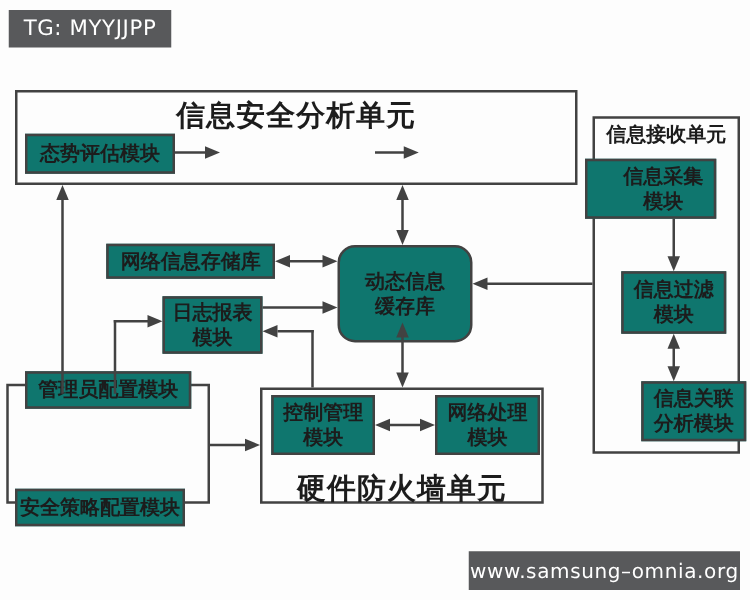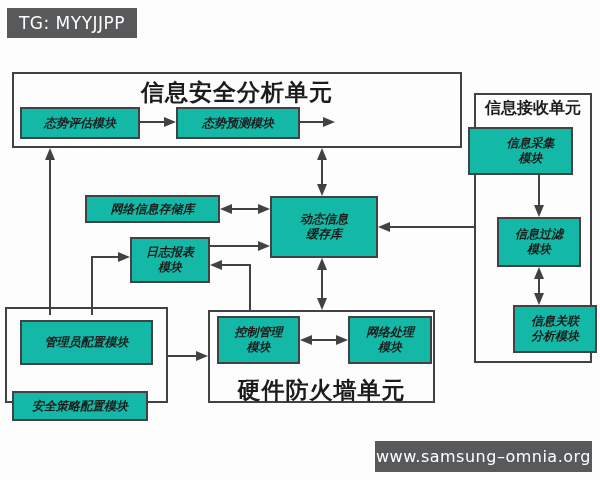--- a/index.html
+++ b/index.html
@@ -9,23 +9,23 @@
   }
   html,body{margin:0;padding:0;}
   body{font-family:"DejaVu Sans","Liberation Sans",sans-serif;}
   .stage{position:relative;width:600px;height:480px;background:#fdfdfd;overflow:hidden;}
 
   .badge{position:absolute;background:var(--badge);color:#fff;
          display:flex;align-items:center;justify-content:center;
          font-size:17px;letter-spacing:.5px;}
 
   .ubox,.mbox{position:absolute;box-sizing:border-box;border:2px solid var(--line);background:transparent;}
-  .mbox{background:#14b8a6;display:flex;align-items:center;justify-content:center;
-        text-align:center;font-weight:bold;color:var(--txt);font-size:12px;
-        line-height:1.25;white-space:pre-line;font-style:italic;}
+  .mbox{background:#0f766e;display:flex;align-items:center;justify-content:center;
+        text-align:center;font-weight:bold;color:var(--txt);font-size:16px;
+        line-height:1.25;white-space:pre-line;}
   .utitle{position:absolute;left:0;right:0;text-align:center;font-weight:bold;
           color:var(--txt);font-size:23px;letter-spacing:1px;}
 
   .seg{position:absolute;background:var(--line);}
   .ah{position:absolute;width:0;height:0;}
   .ah.r{border-top:5px solid transparent;border-bottom:5px solid transparent;border-left:12px solid var(--line);}
   .ah.l{border-top:5px solid transparent;border-bottom:5px solid transparent;border-right:12px solid var(--line);}
   .ah.u{border-left:5px solid transparent;border-right:5px solid transparent;border-bottom:12px solid var(--line);}
   .ah.d{border-left:5px solid transparent;border-right:5px solid transparent;border-top:12px solid var(--line);}
 </style>
@@ -33,21 +33,20 @@
 <body>
 
 <div class="stage">
 
   <div class="badge" style="left:7px;top:8px;width:130px;height:30px;">TG: MYYJJPP</div>
   <div class="badge" style="left:375px;top:441px;width:217px;height:31px;font-size:16px;">www.samsung–omnia.org</div>
 
   <div class="ubox" style="left:12px;top:72px;width:450px;height:76px;"></div>
   <div class="utitle" style="left:12px;top:77px;width:450px;">信息安全分析单元</div>
   <div class="mbox" style="left:20px;top:107px;width:120px;height:32px;">态势评估模块</div>
-  <div class="mbox" style="left:176px;top:107px;width:124px;height:32px;">态势预测模块</div>
 
   <div>
     <div class="seg" style="left:140px;top:121px;width:26px;height:2px;"></div>
     <div class="ah r" style="left:164px;top:117px;"></div>
   </div>
   <div>
     <div class="seg" style="left:300px;top:121px;width:25px;height:2px;"></div>
     <div class="ah r" style="left:323px;top:117px;"></div>
   </div>
 
@@ -64,21 +63,21 @@
     <div class="seg" style="left:538px;top:175px;width:2px;height:31px;"></div>
     <div class="ah d" style="left:534px;top:205px;"></div>
   </div>
   <div>
     <div class="ah u" style="left:534px;top:267px;"></div>
     <div class="seg" style="left:538px;top:277px;width:2px;height:18px;"></div>
     <div class="ah d" style="left:534px;top:293px;"></div>
   </div>
 
   <div class="mbox" style="left:85px;top:195px;width:135px;height:28px;">网络信息存储库</div>
-  <div class="mbox" style="left:270px;top:196px;width:108px;height:62px;">动态信息
+  <div class="mbox" style="left:270px;top:196px;width:108px;height:78px;border-radius:14px;">动态信息
 缓存库</div>
   <div class="mbox" style="left:130px;top:237px;width:80px;height:46px;">日志报表
 模块</div>
 
   <div>
     <div class="ah l" style="left:220px;top:204px;"></div>
     <div class="seg" style="left:230px;top:208px;width:30px;height:2px;"></div>
     <div class="ah r" style="left:258px;top:204px;"></div>
   </div>
 
@@ -98,21 +97,21 @@
     <div class="seg" style="left:321px;top:268px;width:2px;height:32px;"></div>
     <div class="ah d" style="left:317px;top:298px;"></div>
   </div>
 
   <div>
     <div class="ah l" style="left:378px;top:222px;"></div>
     <div class="seg" style="left:388px;top:226px;width:86px;height:2px;"></div>
   </div>
 
   <div class="ubox" style="left:5px;top:307px;width:163px;height:96px;"></div>
-  <div class="mbox" style="left:20px;top:320px;width:133px;height:45px;">管理员配置模块</div>
+  <div class="mbox" style="left:20px;top:297px;width:133px;height:30px;">管理员配置模块</div>
   <div class="mbox" style="left:12px;top:347px;width:136px;height:30px;margin-top:44px;">安全策略配置模块</div>
 
   <div class="ubox" style="left:208px;top:310px;width:227px;height:93px;"></div>
   <div class="mbox" style="left:217px;top:316px;width:83px;height:48px;">控制管理
 模块</div>
   <div class="mbox" style="left:348px;top:316px;width:84px;height:48px;">网络处理
 模块</div>
   <div class="utitle" style="left:208px;top:375px;width:227px;">硬件防火墙单元</div>
 
   <div>

